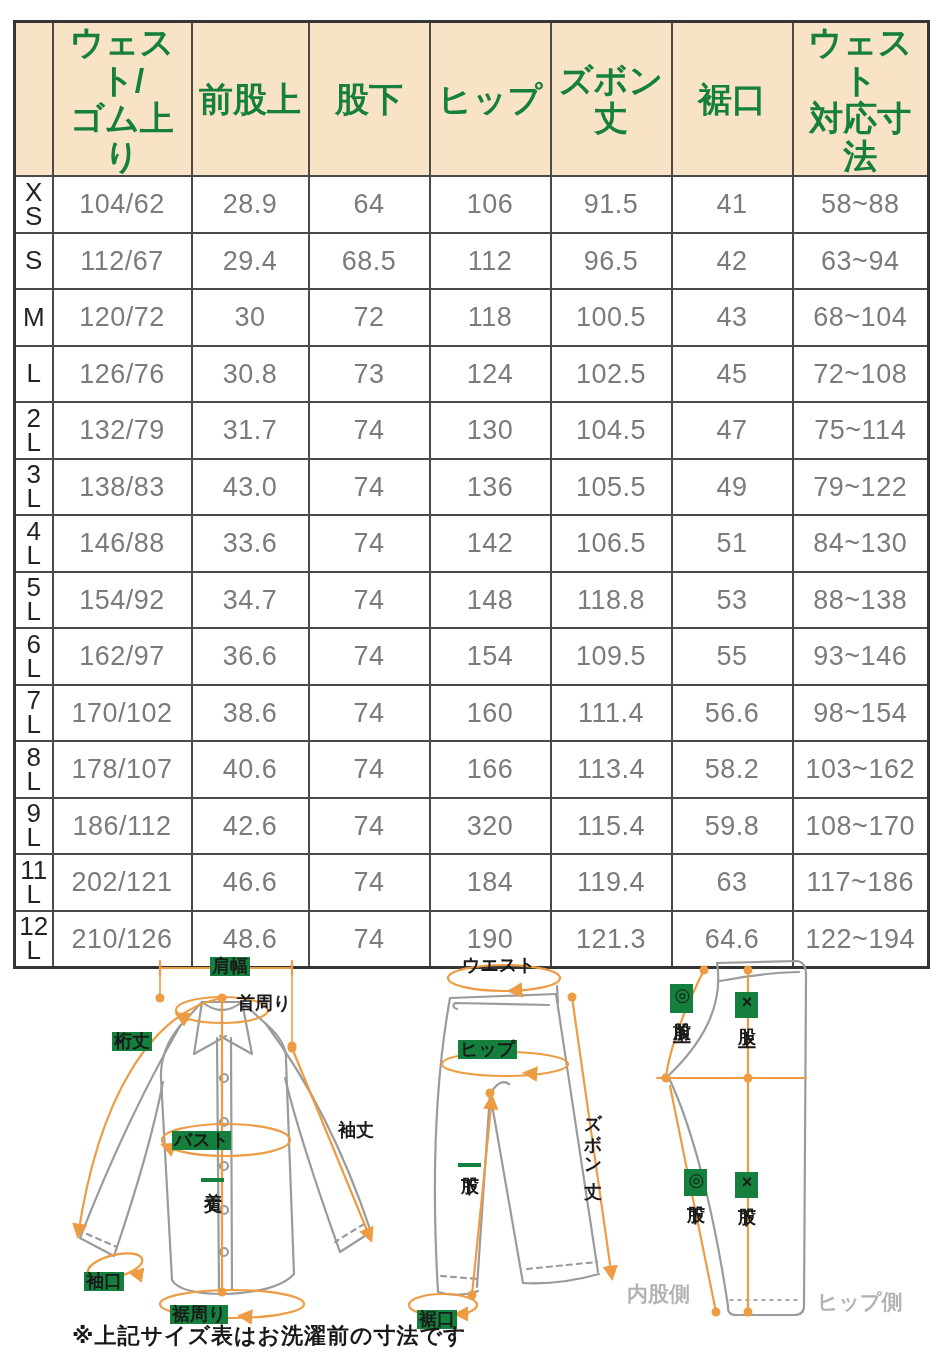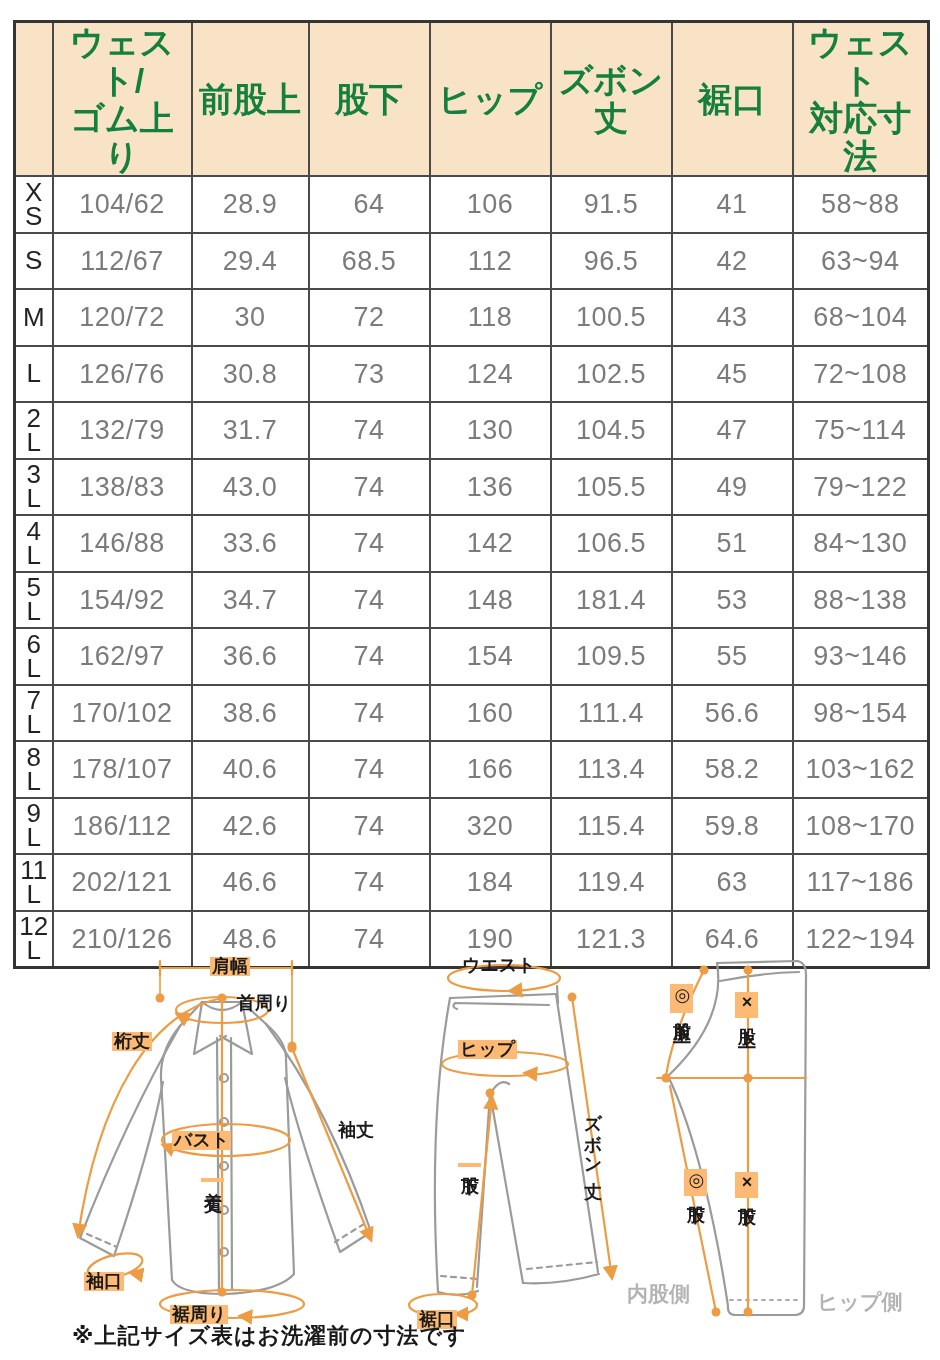--- a/index.html
+++ b/index.html
@@ -17,21 +17,21 @@
   table.size tbody th{font-size:26px;font-weight:500;color:#232323;line-height:0.92;}
   table.size tbody td{font-size:27px;color:#7b7b7b;height:54.5px;letter-spacing:0.5px;}
   col.c-size{width:38px;}col.c-waist{width:139px;}col.c-rise{width:117px;}
   col.c-in{width:121px;}col.c-hip{width:121px;}col.c-len{width:121px;}
   col.c-hem{width:121px;}col.c-range{width:136px;}
 
   
   svg.diagrams{position:absolute;left:0;top:950px;}
   .lbl{position:absolute;font-size:18px;font-weight:bold;color:#1a1a1a;
     line-height:1.05;white-space:nowrap;}
-  .lbl.bg{background:#fdba74;padding:0 2px;}
+  .lbl.bg{background:#15803d;padding:0 2px;}
   .lbl.v{writing-mode:vertical-rl;text-orientation:upright;letter-spacing:2px;
     white-space:normal;}
   .lbl.gray{color:#b3b3b3;font-size:21px;font-weight:600;}
   .note{position:absolute;left:72px;top:1321px;font-size:22px;font-weight:700;
     color:#191919;letter-spacing:1px;}
 </style>
 </head>
 <body>
 
 <div class="page">
@@ -136,21 +136,21 @@
           <td>51</td>
           <td>84~130</td>
         </tr>
         <tr>
           <th>5
 L</th>
           <td>154/92</td>
           <td>34.7</td>
           <td>74</td>
           <td>148</td>
-          <td>181.4</td>
+          <td>118.8</td>
           <td>53</td>
           <td>88~138</td>
         </tr>
         <tr>
           <th>6
 L</th>
           <td>162/97</td>
           <td>36.6</td>
           <td>74</td>
           <td>154</td>

